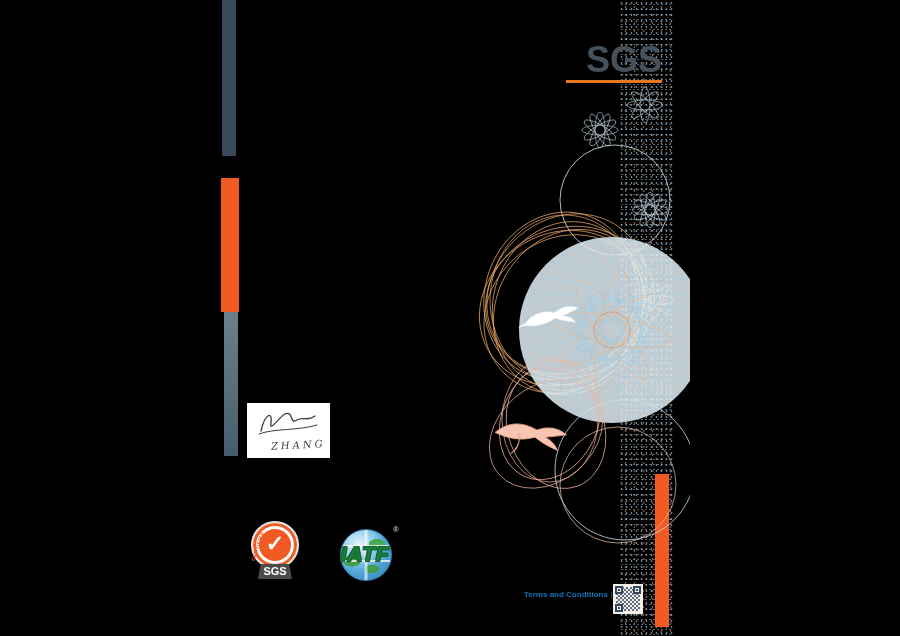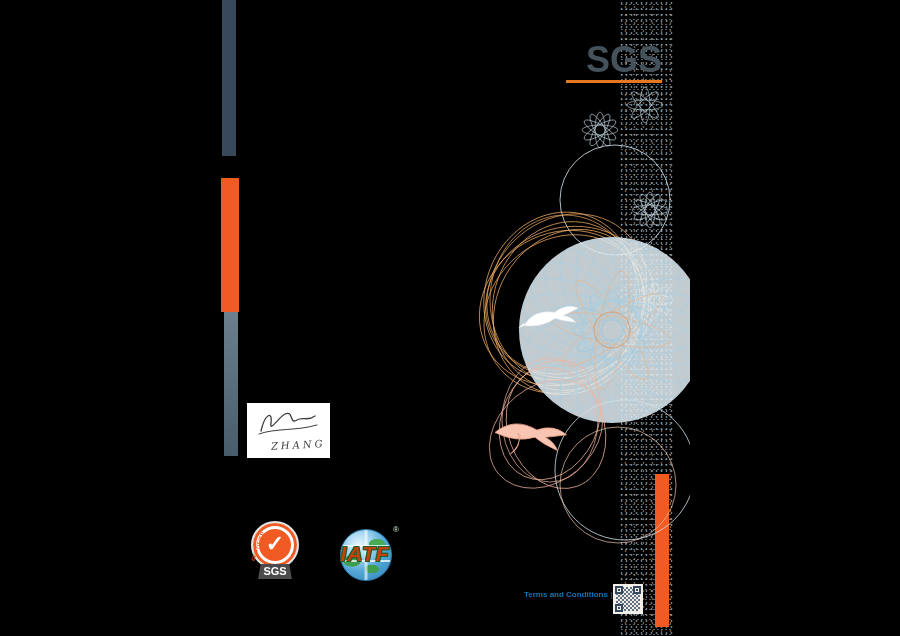--- a/index.html
+++ b/index.html
@@ -54,21 +54,21 @@
     background:
       radial-gradient(ellipse 14px 9px at 22% 62%, #3f9e4f 0 60%, transparent 65%),
       radial-gradient(ellipse 13px 8px at 72% 28%, #4aab57 0 60%, transparent 65%),
       radial-gradient(ellipse 11px 7px at 62% 78%, #3f9e4f 0 60%, transparent 65%);}
   .iatf-globe::after{content:"";position:absolute;inset:0;border-radius:50%;
     background:
       linear-gradient(transparent 30%, rgba(255,255,255,.75) 31% 33%, transparent 34%,
                       transparent 60%, rgba(255,255,255,.75) 61% 63%, transparent 64%),
       linear-gradient(90deg, transparent 46%, rgba(255,255,255,.6) 48% 52%, transparent 54%);}
   .iatf-text{position:absolute;left:0;top:15px;width:100%;text-align:center;
-    font-style:italic;font-weight:bold;font-size:21px;color:#c2410c;letter-spacing:1px;z-index:2;
+    font-style:italic;font-weight:bold;font-size:21px;color:#15803d;letter-spacing:1px;z-index:2;
     text-shadow:-1px -1px 0 #1c5e2a,1px -1px 0 #1c5e2a,-1px 1px 0 #1c5e2a,1px 1px 0 #1c5e2a;}
   .iatf-reg{position:absolute;right:4px;top:-2px;color:#cfe9d4;font-size:8px;z-index:2;}
 
   
   .footer-terms{position:absolute;left:524px;top:590px;font-size:8px;font-weight:bold;
     color:#0e74b8;z-index:6;white-space:nowrap;}
   .footer-terms .sep{color:#3b6f93;margin:0 3px;font-weight:normal;}
 
   .qr-code{position:absolute;left:613px;top:584px;width:30px;height:30px;background:#f3eee7;z-index:6;}
   .qr-noise{position:absolute;inset:3px;opacity:.85;

